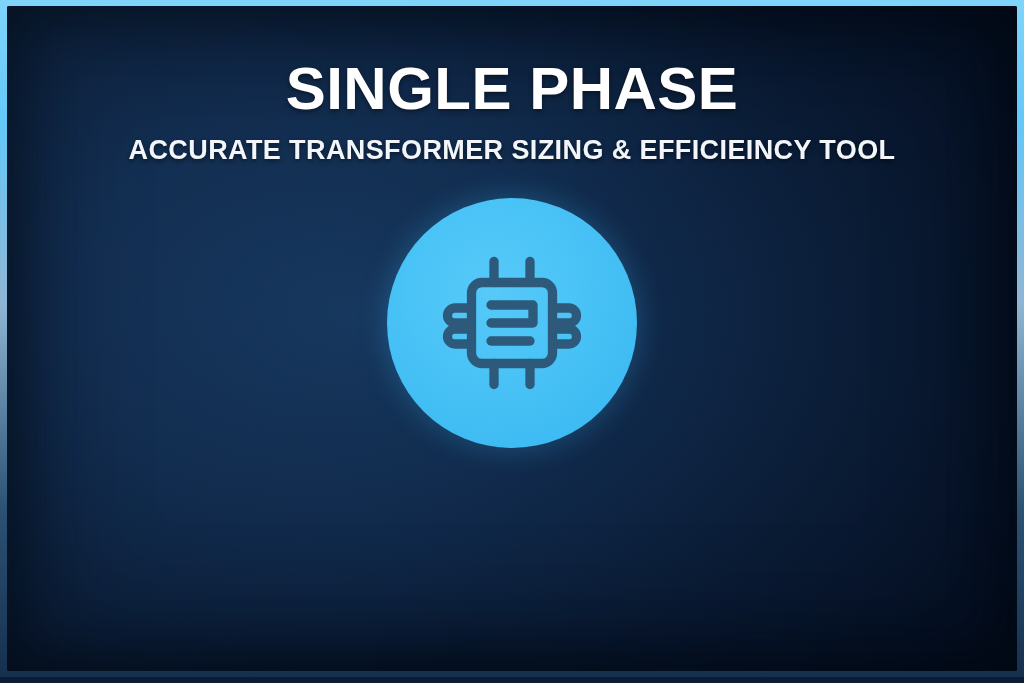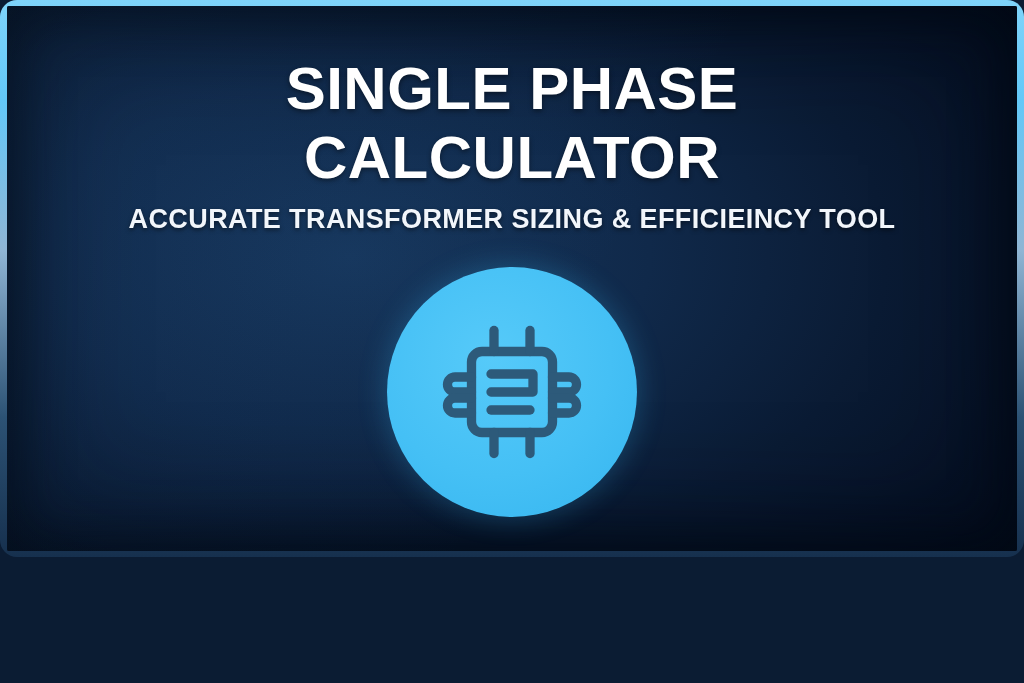--- a/index.html
+++ b/index.html
@@ -10,24 +10,23 @@
     height: 683px;
     overflow: hidden;
     background: #0b1c33;
     font-family: "Liberation Sans", "DejaVu Sans", sans-serif;
   }
 
   
   .banner {
     position: relative;
     width: 1024px;
-    height: 557px;
+    height: 677px;
     background: linear-gradient(180deg, #7fd4fa 0%, #63c8f8 18%, #8fb5d4 45%, #2c5274 75%, #16304e 100%);
     overflow: hidden;
-    border-radius: 17px;
   }
 
   
   .banner-inner {
     position: absolute;
     left: 7px;
     top: 6px;
     right: 7px;
     bottom: 6px;
     background:
@@ -118,21 +117,20 @@
 <div class="banner">
   <div class="banner-inner">
 
     <div class="sheen"></div>
     <div class="vignette"></div>
 
     <div class="content">
 
       <div class="title-block">
         <span class="title-line">SINGLE PHASE</span>
-        <span class="title-line">CALCULATOR</span>
       </div>
 
       <span class="subtitle">ACCURATE TRANSFORMER SIZING &amp; EFFICIEINCY TOOL</span>
 
       <div class="icon-badge">
         <span>
           <svg class="chip-svg" width="150" height="150" viewBox="0 0 100 100" fill="none" stroke="#2d5a7a" stroke-width="6.2" stroke-linecap="round" stroke-linejoin="round">
 
             <rect x="23" y="23" width="54" height="54" rx="7" ry="7"></rect>
 

